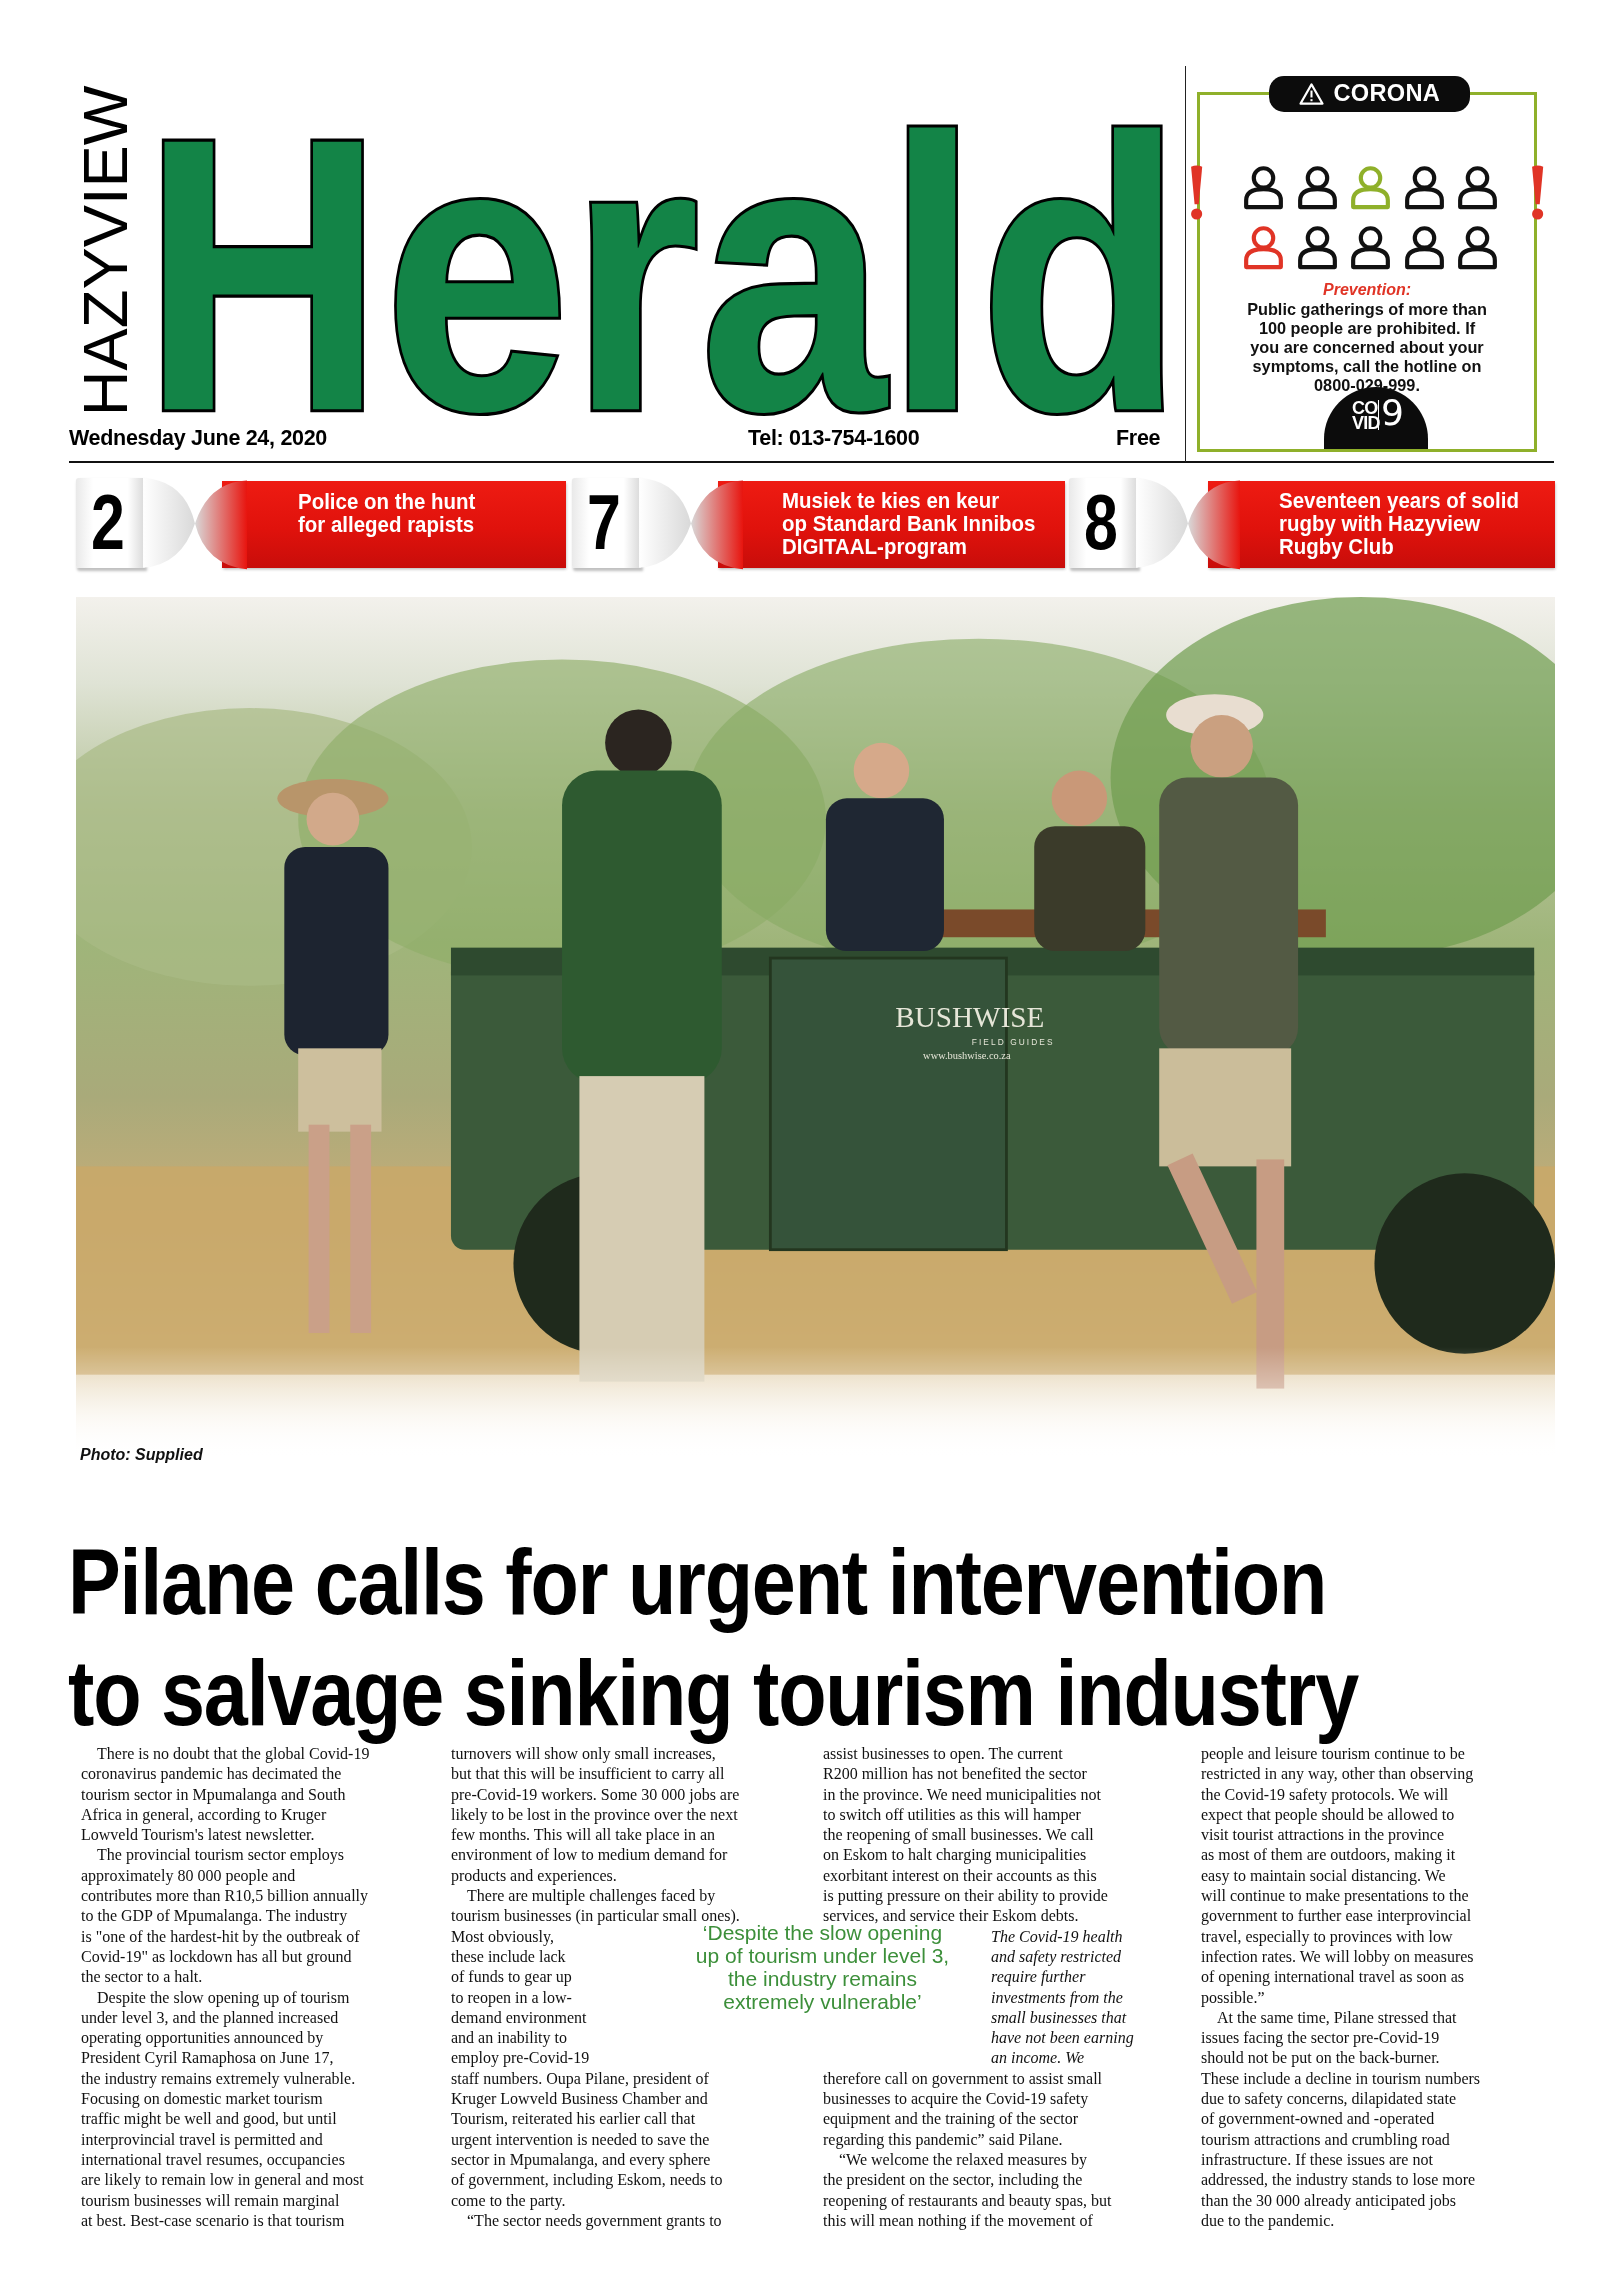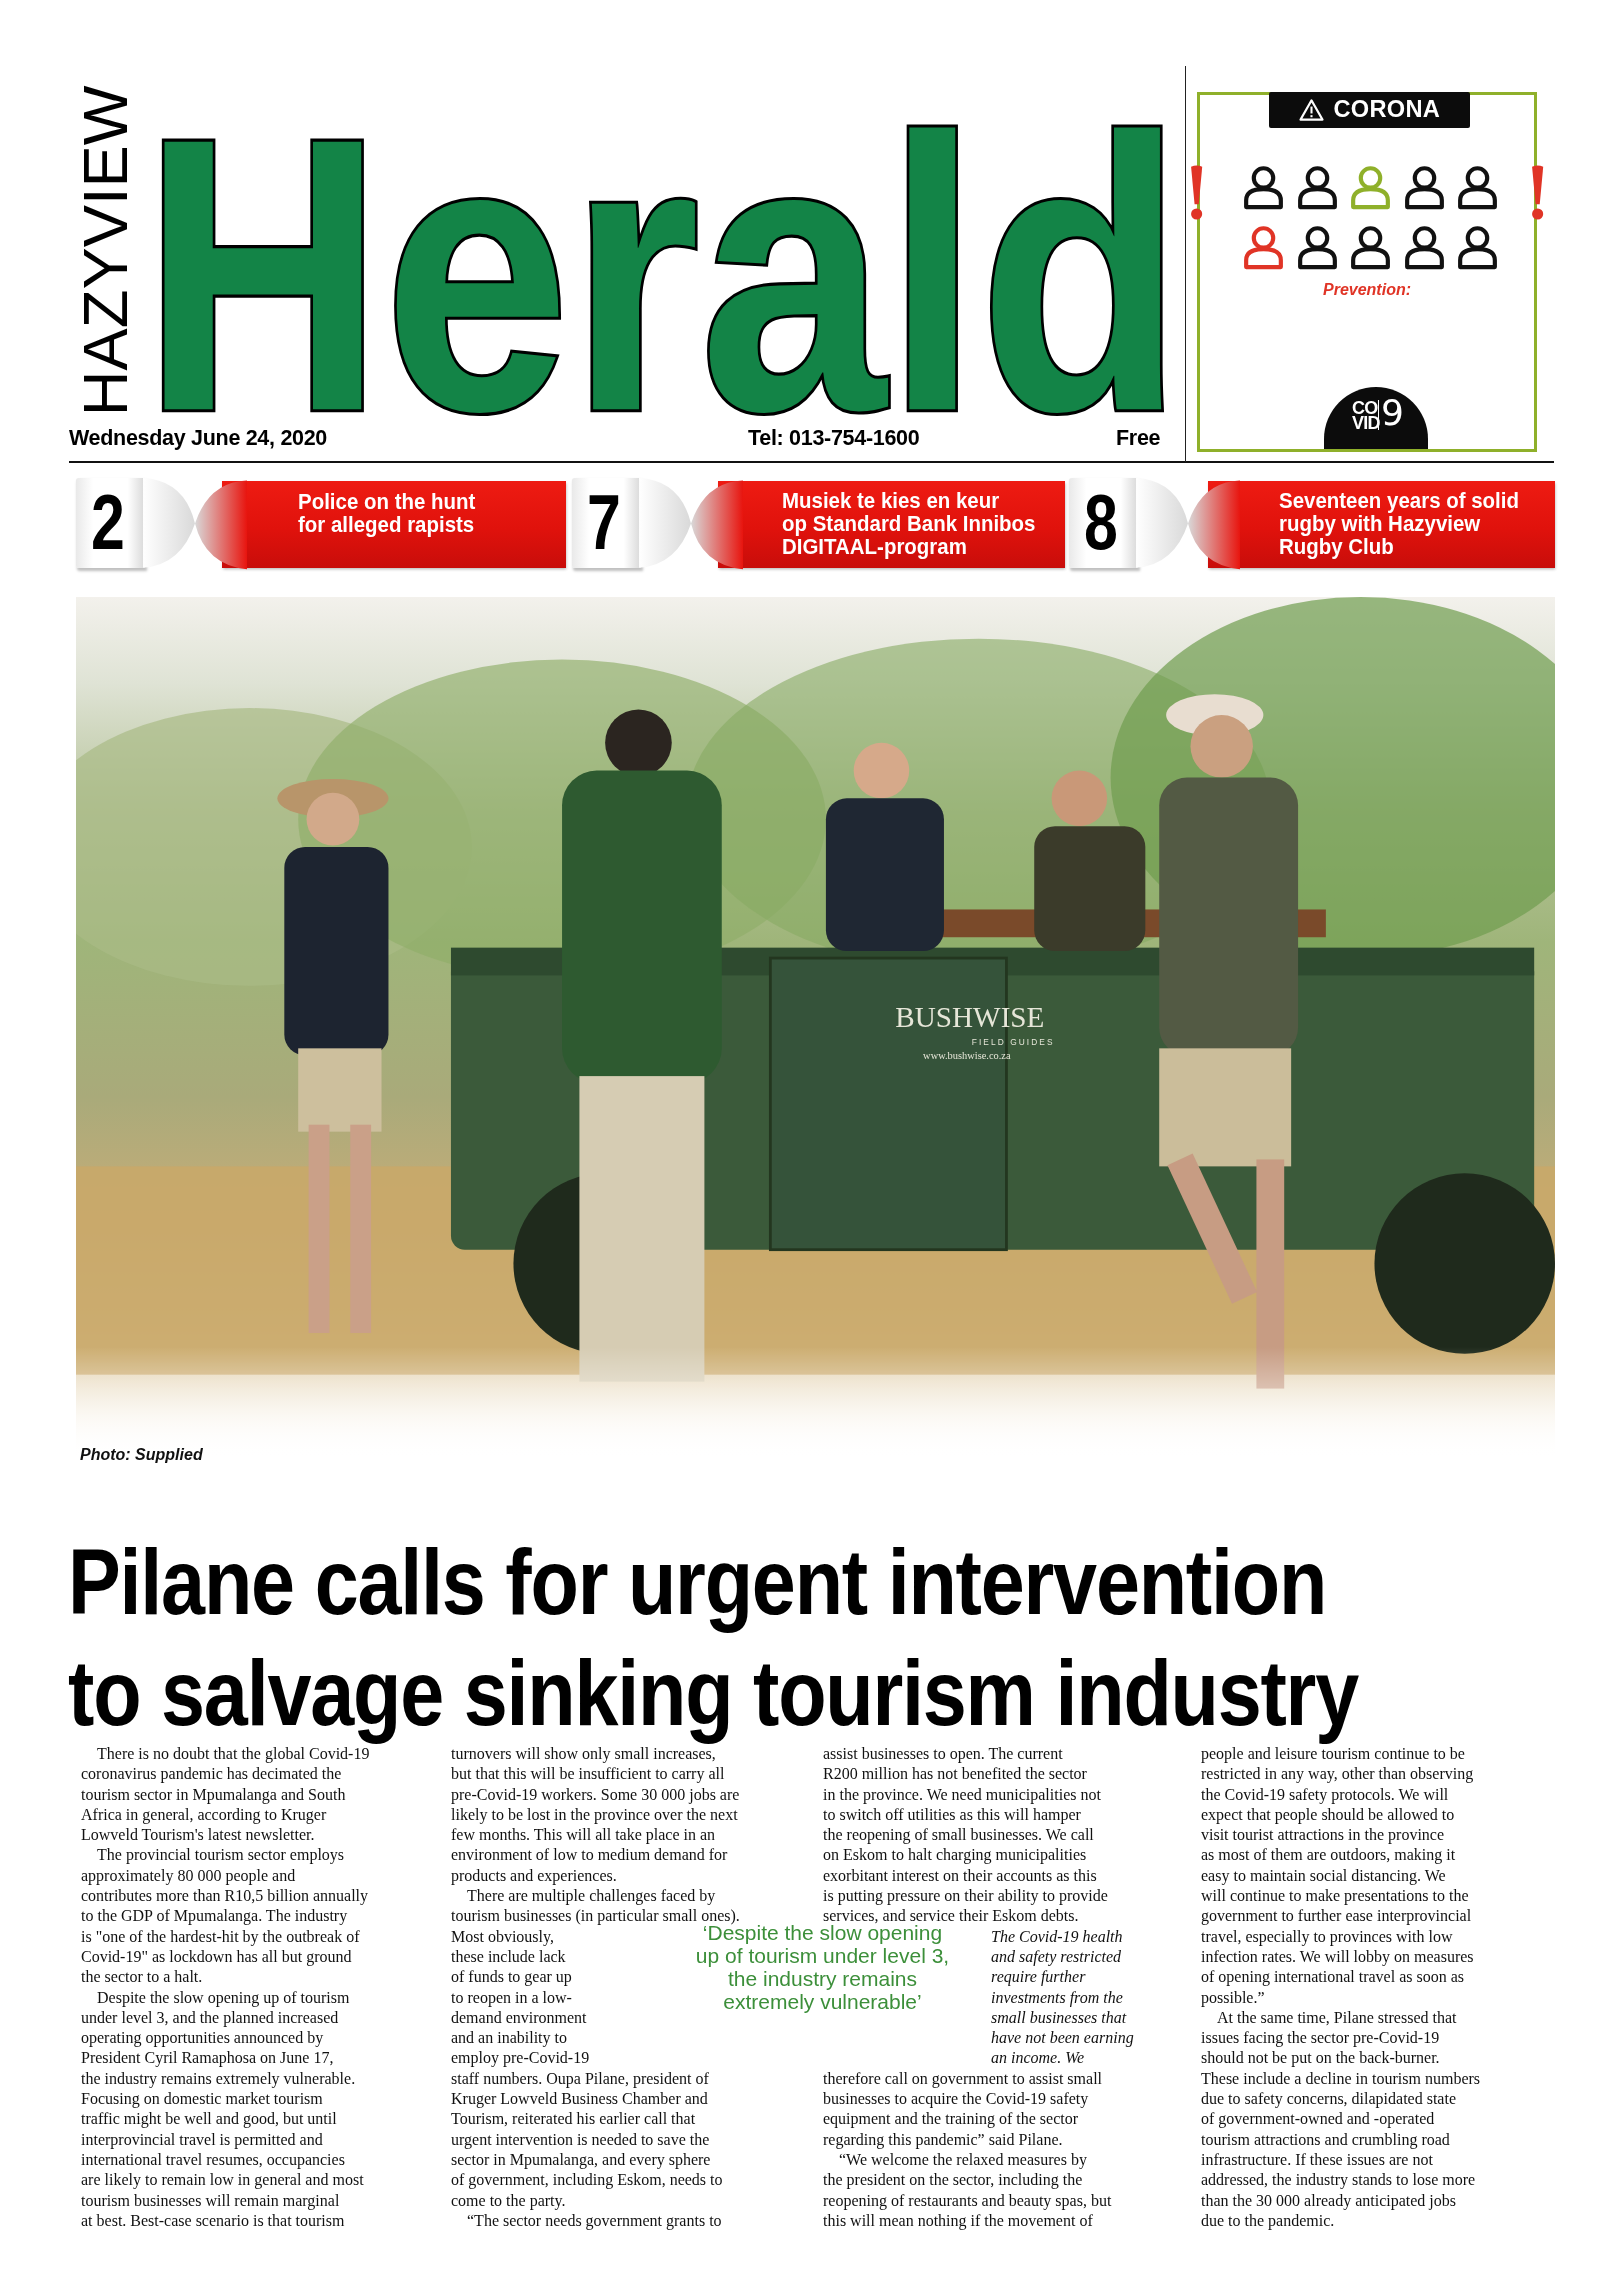--- a/index.html
+++ b/index.html
@@ -28,23 +28,23 @@
   .rule-h { position: absolute; left: 69px; top: 461px; width: 1485px; height: 2.1px; background: #111; }
   .rule-v { position: absolute; left: 1185px; top: 66px; width: 1.4px; height: 396px; background: #222; }
 
   
   .corona {
     position: absolute; left: 1197px; top: 92px; width: 340px; height: 360px;
     border: 3.5px solid #8fb02a;
   }
   .corona-badge {
     position: absolute; left: 69px; top: -19.4px; width: 201px; height: 36px;
-    background: #0c0c0c; border-radius: 2px; color: #fff;
+    background: #0c0c0c; border-radius: 15px; color: #fff;
     display: flex; align-items: center; justify-content: center; gap: 9.7px;
-    font-weight: bold; font-size: 23.6px; letter-spacing: 0.3px; margin-top: 16px;
+    font-weight: bold; font-size: 23.6px; letter-spacing: 0.3px;
   }
   .corona-badge .warn { width: 25px; height: 22px; }
   .excl { position: absolute; top: 69px; width: 15.3px; height: 57px; }
   .excl.left { left: -11px; }
   .excl.right { right: -11px; }
   .people { position: absolute; left: 42px; top: 69px; width: 257px; }
   .people-row { display: flex; justify-content: space-between; margin-bottom: 14px; }
   .person { width: 43px; height: 46px; }
   .prevention {
     position: absolute; left: 0; top: 186px; width: 100%; text-align: center;
@@ -216,20 +216,27 @@
           <path d="M6 62 L6 52 Q6 36 31 36 Q56 36 56 52 L56 62 Z" fill="none" stroke="#111111" stroke-width="6" stroke-linejoin="round"></path>
         </svg>
         <svg class="person" viewBox="0 0 62 66">
           <circle cx="31" cy="20" r="14" fill="none" stroke="#111111" stroke-width="6"></circle>
           <path d="M6 62 L6 52 Q6 36 31 36 Q56 36 56 52 L56 62 Z" fill="none" stroke="#111111" stroke-width="6" stroke-linejoin="round"></path>
         </svg>
       </div>
   </div>
 
   <div class="prevention">Prevention:</div>
+  <div class="corona-msg">
+    <div>Public gatherings of more than</div>
+    <div>100 people are prohibited. If</div>
+    <div>you are concerned about your</div>
+    <div>symptoms, call the hotline on</div>
+    <div>0800-029-999.</div>
+  </div>
 
   <div class="covid-logo">
     <div class="covid-co">
       <div>CO</div>
       <div>VID</div>
     </div>
     <div class="covid-bar"></div>
     <div class="covid-nine">9</div>
   </div>
 </aside>

